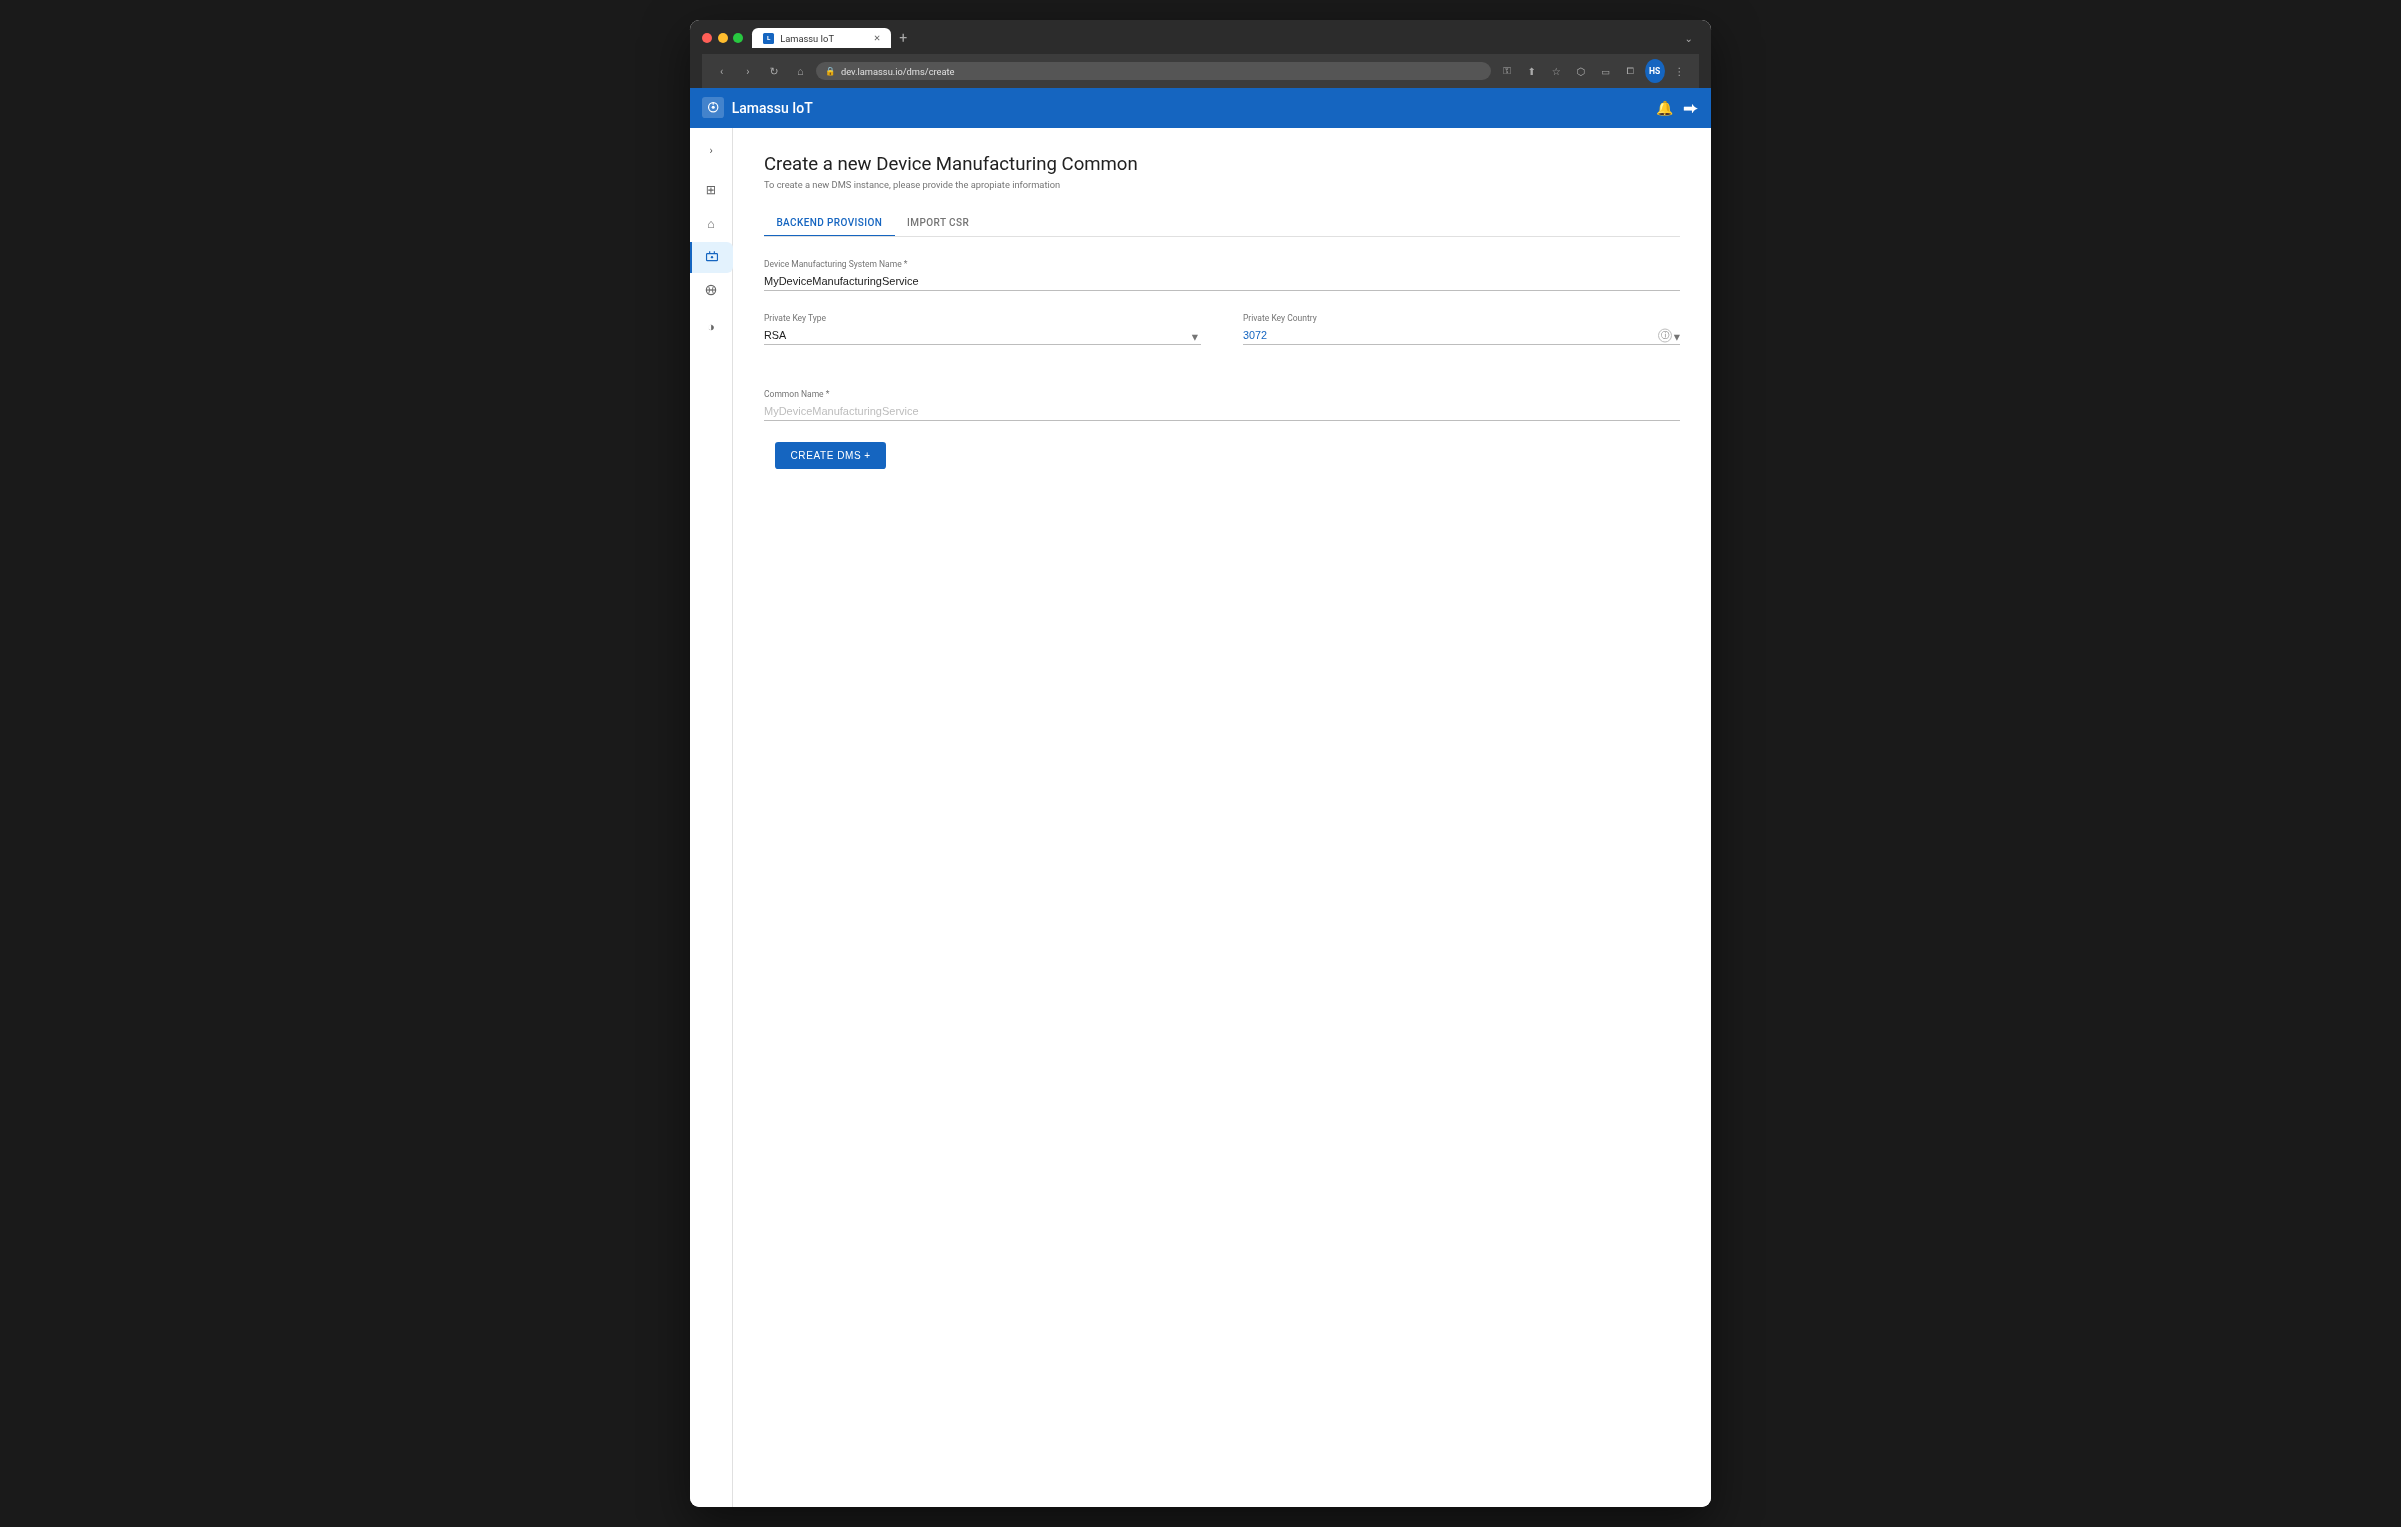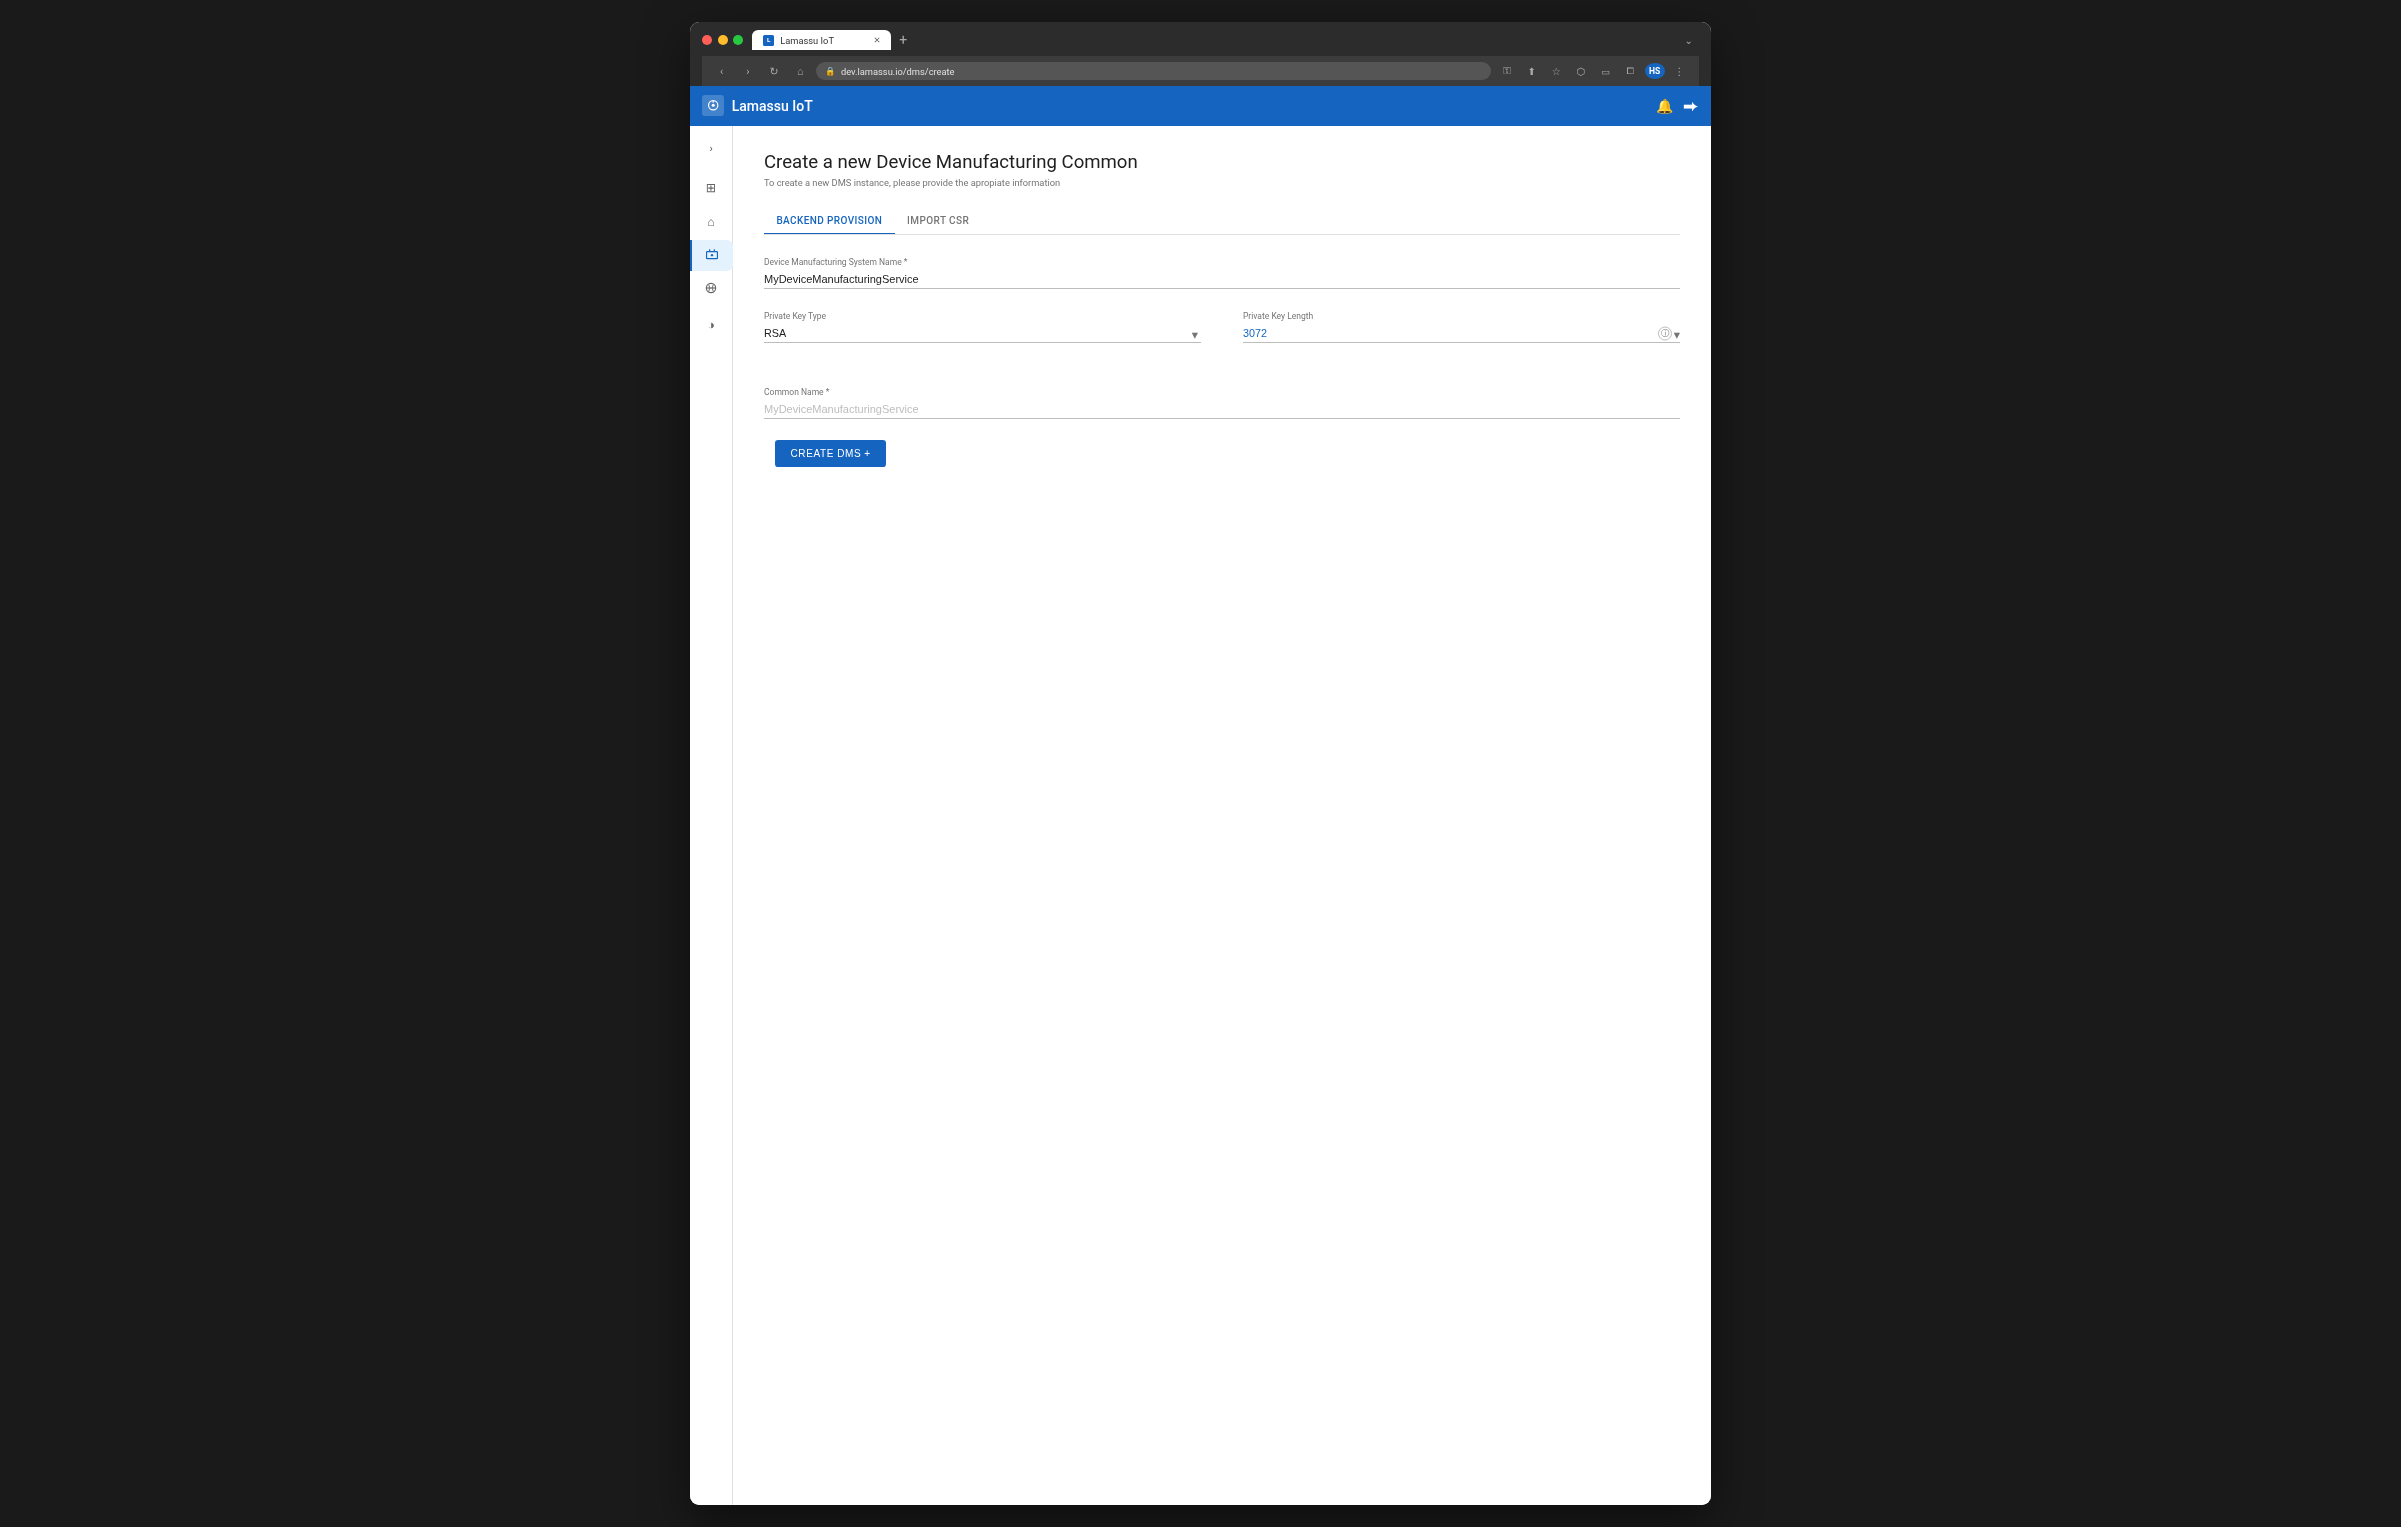--- a/index.html
+++ b/index.html
@@ -148,21 +148,21 @@
       display: flex;
       align-items: center;
       justify-content: center;
       color: #aaa;
       font-size: 10px;
       cursor: pointer;
     }
 
     .user-avatar {
       width: 20px;
-      height: 16px;
+      height: 24px;
       background: #1565c0;
       border-radius: 50%;
       display: flex;
       align-items: center;
       justify-content: center;
       color: white;
       font-size: 8.5px;
       font-weight: bold;
     }
 
@@ -559,21 +559,21 @@
               <label class="field-label">Private Key Type</label>
               <div class="select-wrapper">
                 <select>
                   <option value="RSA" selected="">RSA</option>
                   <option value="EC">EC</option>
                 </select>
                 <span class="select-arrow">▾</span>
               </div>
             </div>
             <div class="form-field">
-              <label class="field-label">Private Key Length</label>
+              <label class="field-label">Private Key Country</label>
               <div class="key-length-wrapper">
                 <input type="text" value="3072" style="color: rgb(21, 101, 192); width: 100%; border-top: none; border-right: none; border-left: none; border-image: initial; border-bottom: 0.8px solid rgb(189, 189, 189); padding: 3.1px 31px 3.1px 0px; font-size: 10.8px; background: transparent; outline: none;">
                 <div class="key-length-actions">
                   <div class="key-length-info">ⓘ</div>
                   <span class="key-length-dropdown">▾</span>
                 </div>
               </div>
             </div>
           </div>
 

